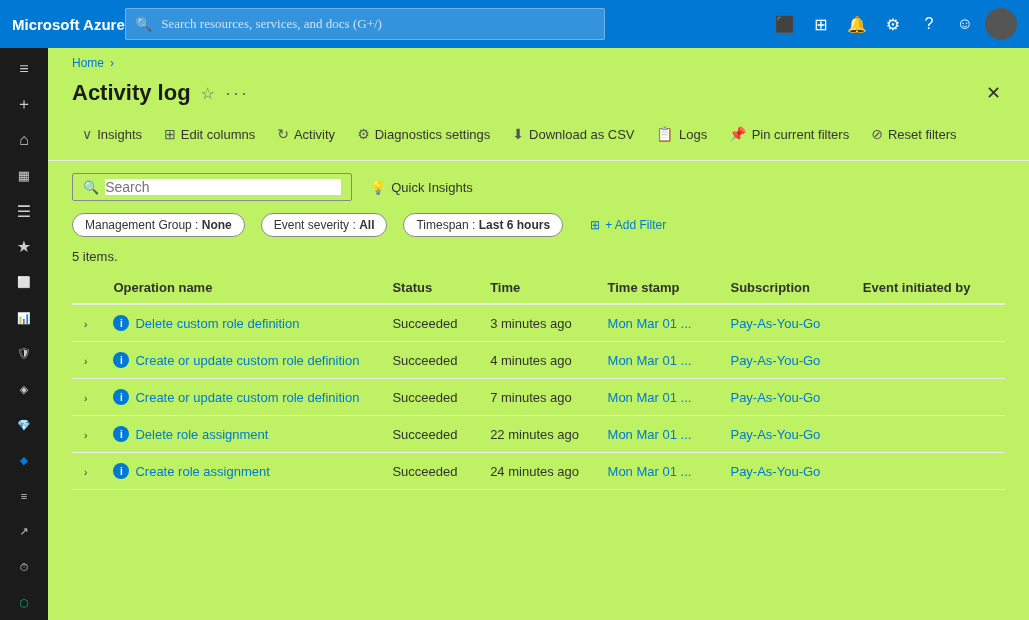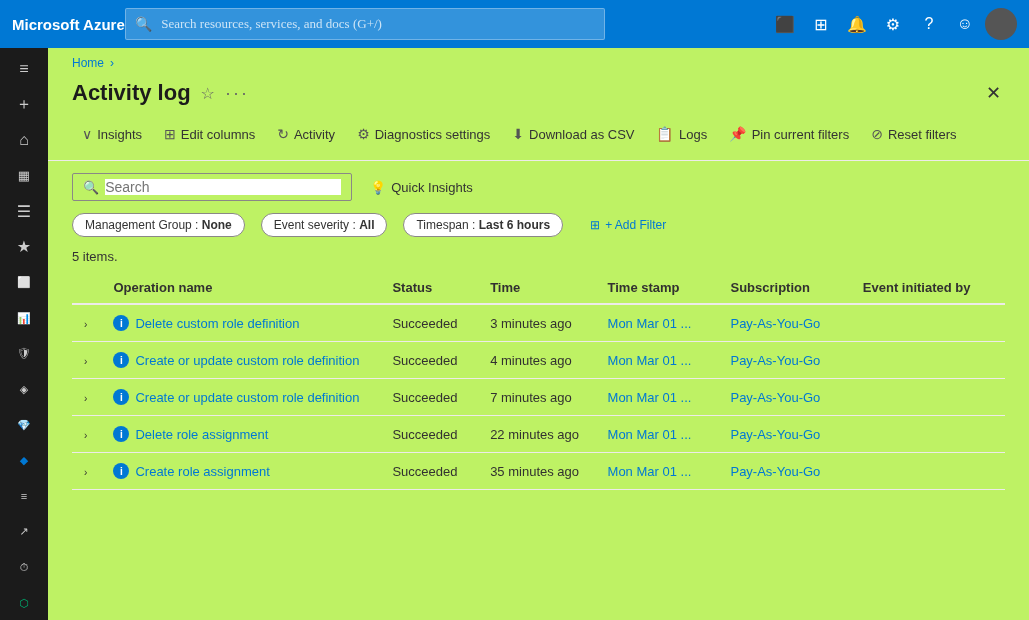--- a/index.html
+++ b/index.html
@@ -262,21 +262,21 @@
   </tr>
             <tr>
     <td class="col-expand"><span style="cursor:pointer; font-size:10px;">›</span></td>
     <td class="col-operation">
       <div class="op-name">
         <span class="info-icon">i</span>
         <span>Create role assignment</span>
       </div>
     </td>
     <td class="col-status">Succeeded</td>
-    <td class="col-time">35 minutes ago</td>
+    <td class="col-time">24 minutes ago</td>
     <td class="col-timestamp" style="color:#0078d4;">Mon Mar 01 ...</td>
     <td class="col-subscription"><span class="link-text">Pay-As-You-Go</span></td>
     <td class="col-initiated"></td>
   </tr>
           </tbody>
       </table>
     </div>
   </div>
 </div>
 

